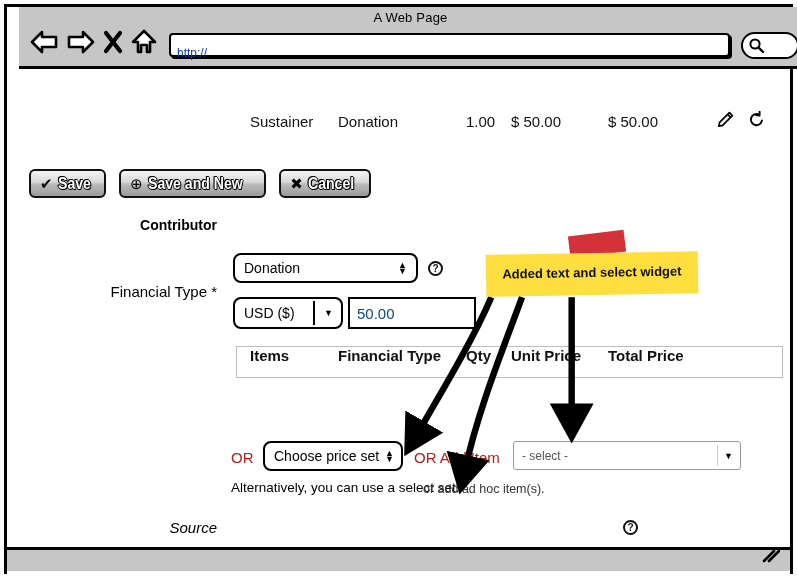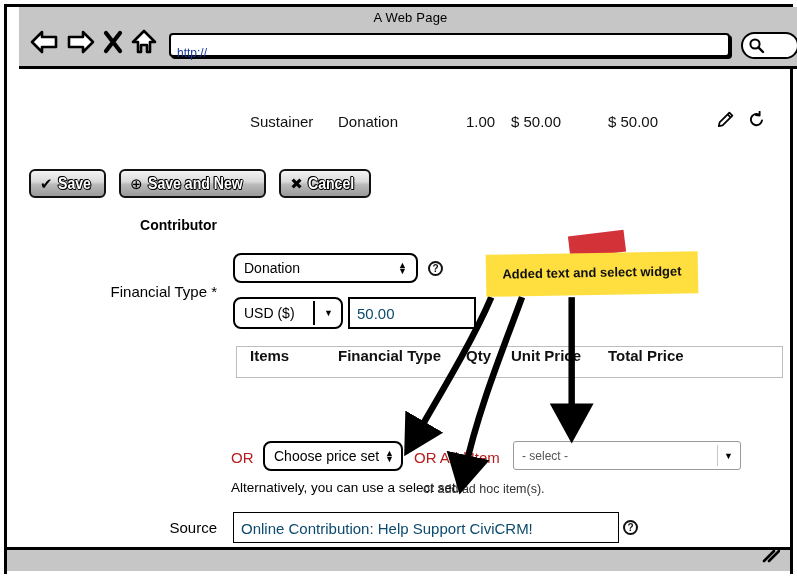--- a/index.html
+++ b/index.html
@@ -286,24 +286,21 @@
     <div class="plain" style="left:407px;top:380px;">OR Add Item</div>
     <div class="sel-sq" style="left:506px;top:372px;width:228px;height:29px;">
       <span class="txt">- select -</span>
       <span class="sep"></span>
       <span class="car">▼</span>
     </div>
 
     <div class="hint" style="left:224px;top:411px;">Alternatively, you can use a select set.</div>
     <div class="hint2" style="left:404px;top:413px;">or add ad hoc item(s).</div>
 
-    <div class="lbl-r" style="left:50px;top:450px;width:160px;">Source</div>
-    <div class="rect-input" style="left:226px;top:443px;width:386px;height:31px;border-width:1.5px;">
-      <span class="txt">Online Contribution: Help Support CiviCRM!</span>
-    </div>
+    <div class="lbl-r" style="left:50px;top:450px;width:160px;font-style:italic;">Source</div>
     <div class="helpicon" style="left:616px;top:451px;">?</div>
 
     <svg class="anno-layer" viewBox="0 0 789 505">
       <defs>
         <marker id="ah" markerWidth="7" markerHeight="7" refX="2.6" refY="3.4" orient="auto">
           <path d="M0,0 L6.2,3.4 L0,6.8 Z" fill="#000"></path>
         </marker>
       </defs>
       <path d="M488 228 C470 270, 440 320, 412 368" stroke="#000" stroke-width="6.5" fill="none" marker-end="url(#ah)"></path>
       <path d="M519 228 C500 280, 475 340, 461 404" stroke="#000" stroke-width="6.5" fill="none" marker-end="url(#ah)"></path>

